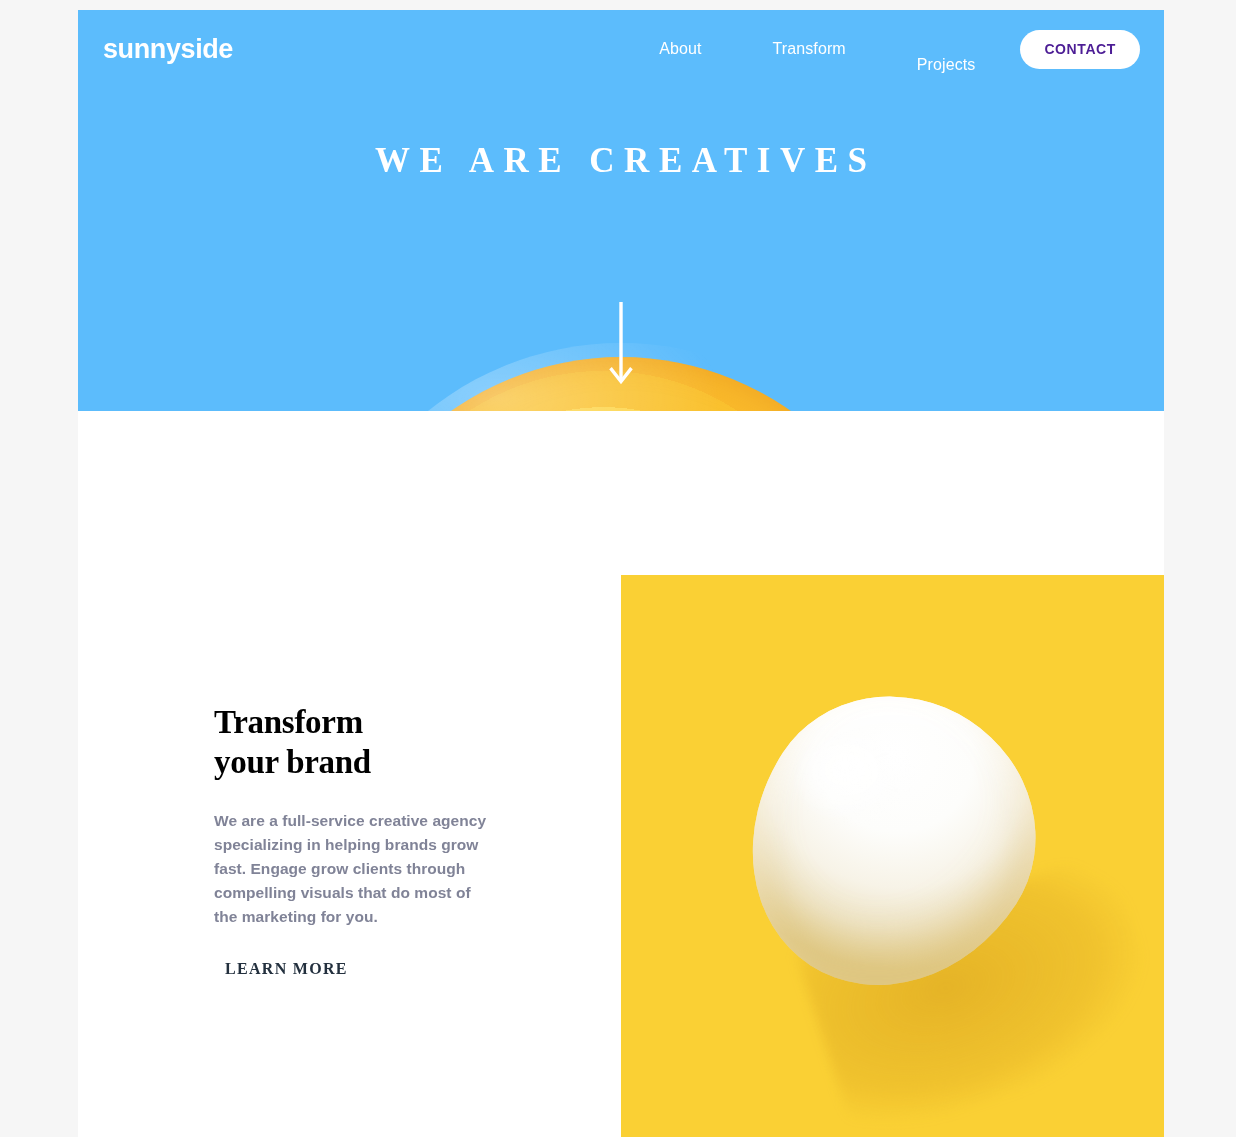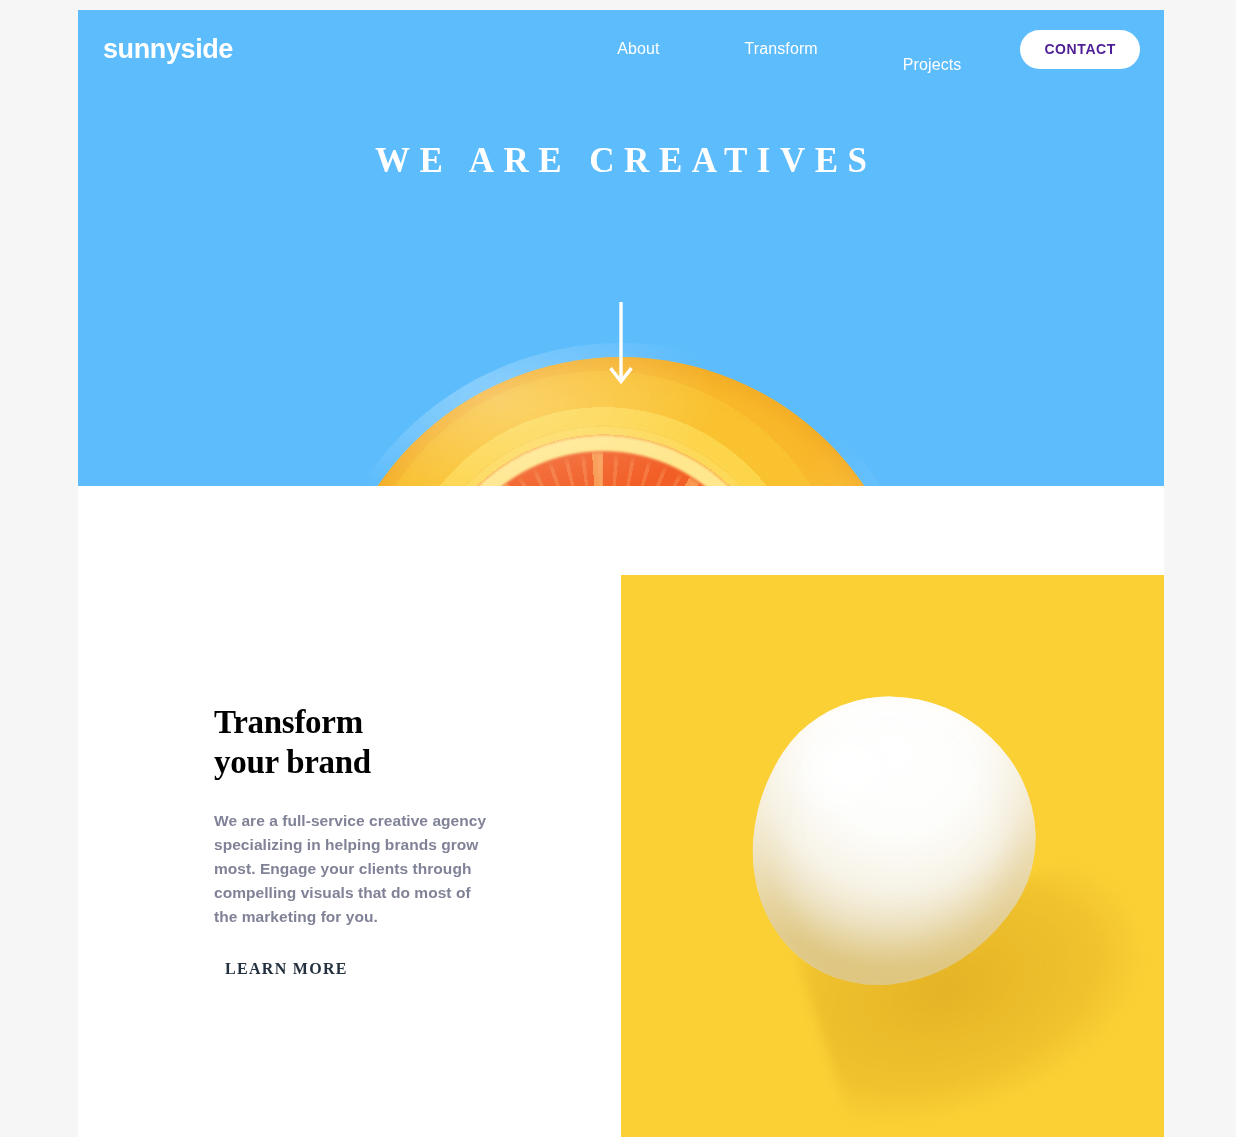--- a/index.html
+++ b/index.html
@@ -15,21 +15,21 @@
     position:absolute;
     left:78px; top:10px;
     width:1086px; height:1127px;
     overflow:hidden;
     background:#fff;
   }
 
   
   .hero {
     position:absolute; left:0; top:0;
-    width:1086px; height:476px;
+    width:1086px; height:401px;
     background:#5cbcfc;
     overflow:hidden;
   }
   
   .juice-wrap {
     position:absolute;
     left:50%; top:333px;
     transform:translateX(-50%);
     width:616px; height:616px;
   }
@@ -123,21 +123,21 @@
     color:#fff;
     font-size:27px;
     font-weight:700;
     letter-spacing:-0.4px;
     line-height:1;
     user-select:none;
   }
   .nav-links {
     margin-left:auto;
     display:flex; align-items:center;
-    gap:14px;
+    gap:0;
   }
   .nav-link {
     color:#fff;
     font-size:16px;
     font-weight:400;
     letter-spacing:.1px;
     text-decoration:none;
     padding:6px 0;
     margin-right:71px;
     white-space:nowrap;
@@ -313,21 +313,21 @@
       </svg>
     </div>
   </section>
 
   <section class="section-split">
 
     <div class="split-text">
       <div class="text-inner">
         <h2 class="section-heading">Transform
 your brand</h2>
-        <p class="section-body">We are a full-service creative agency specializing in helping brands grow most. Engage your clients through compelling visuals that do most of the marketing for you.</p>
+        <p class="section-body">We are a full-service creative agency specializing in helping brands grow fast. Engage grow clients through compelling visuals that do most of the marketing for you.</p>
         <a class="learn-more" href="#">LEARN MORE</a>
       </div>
     </div>
 
     <div class="split-image">
       <div class="egg-shadow"></div>
       <div class="egg"></div>
       <div class="egg-hl"></div>
     </div>
   </section>

